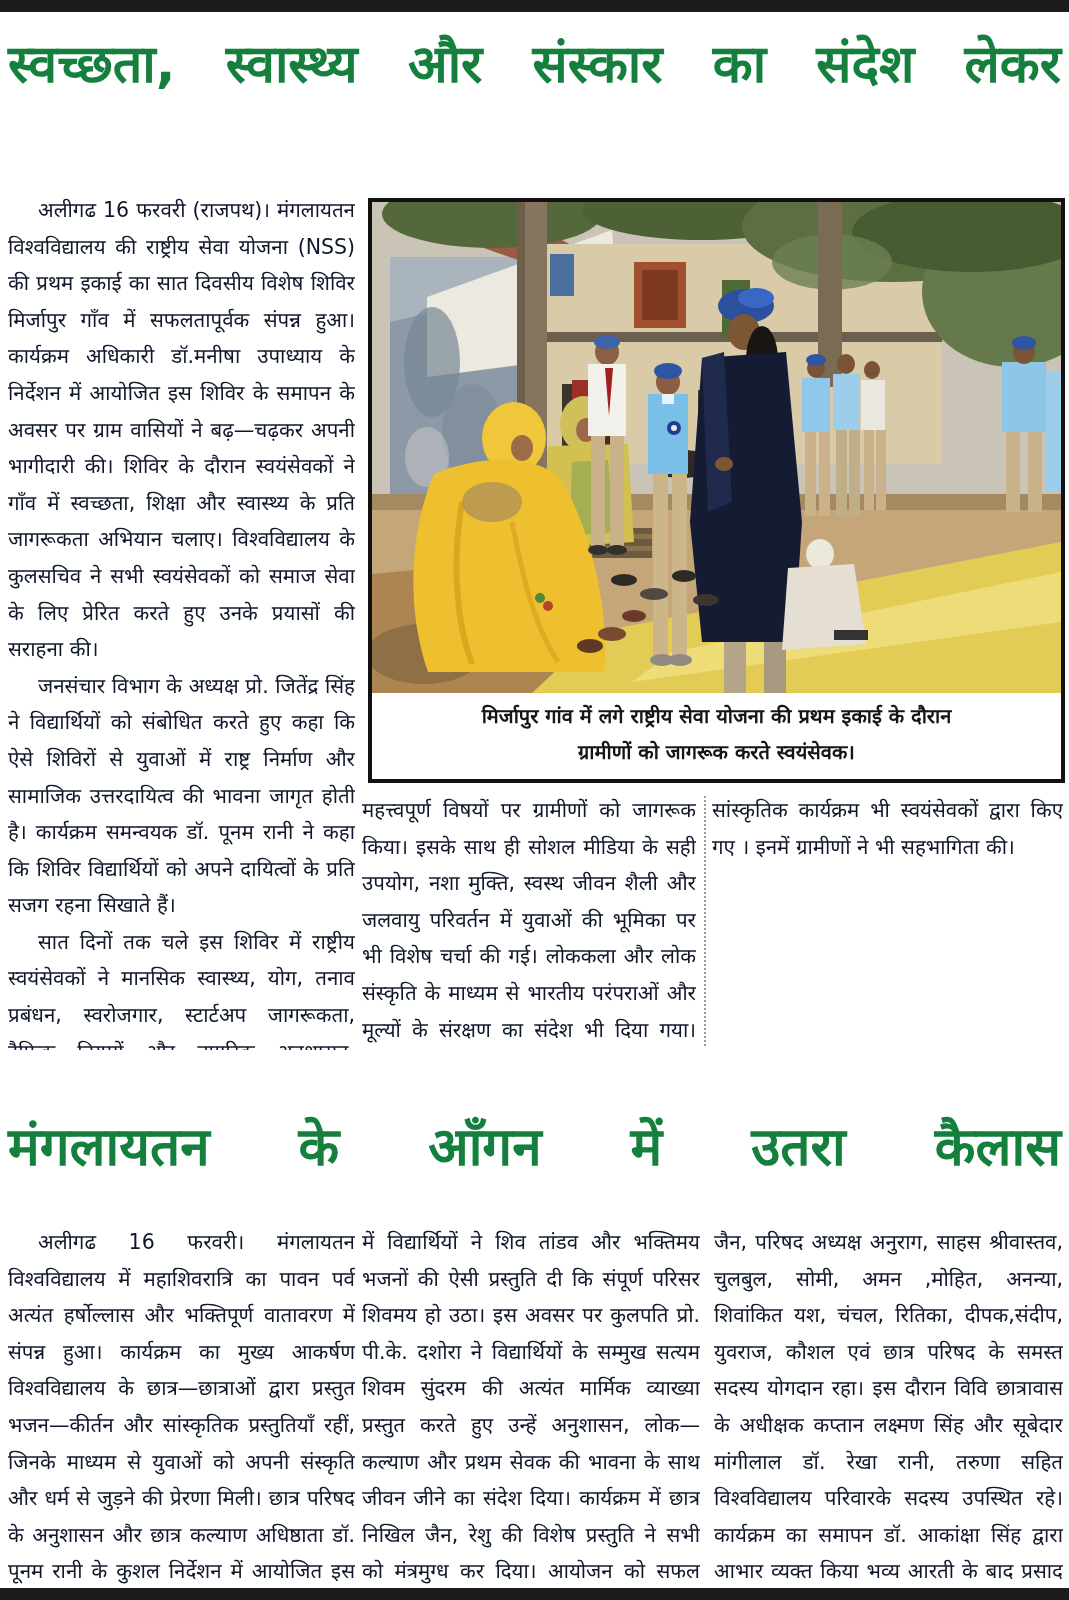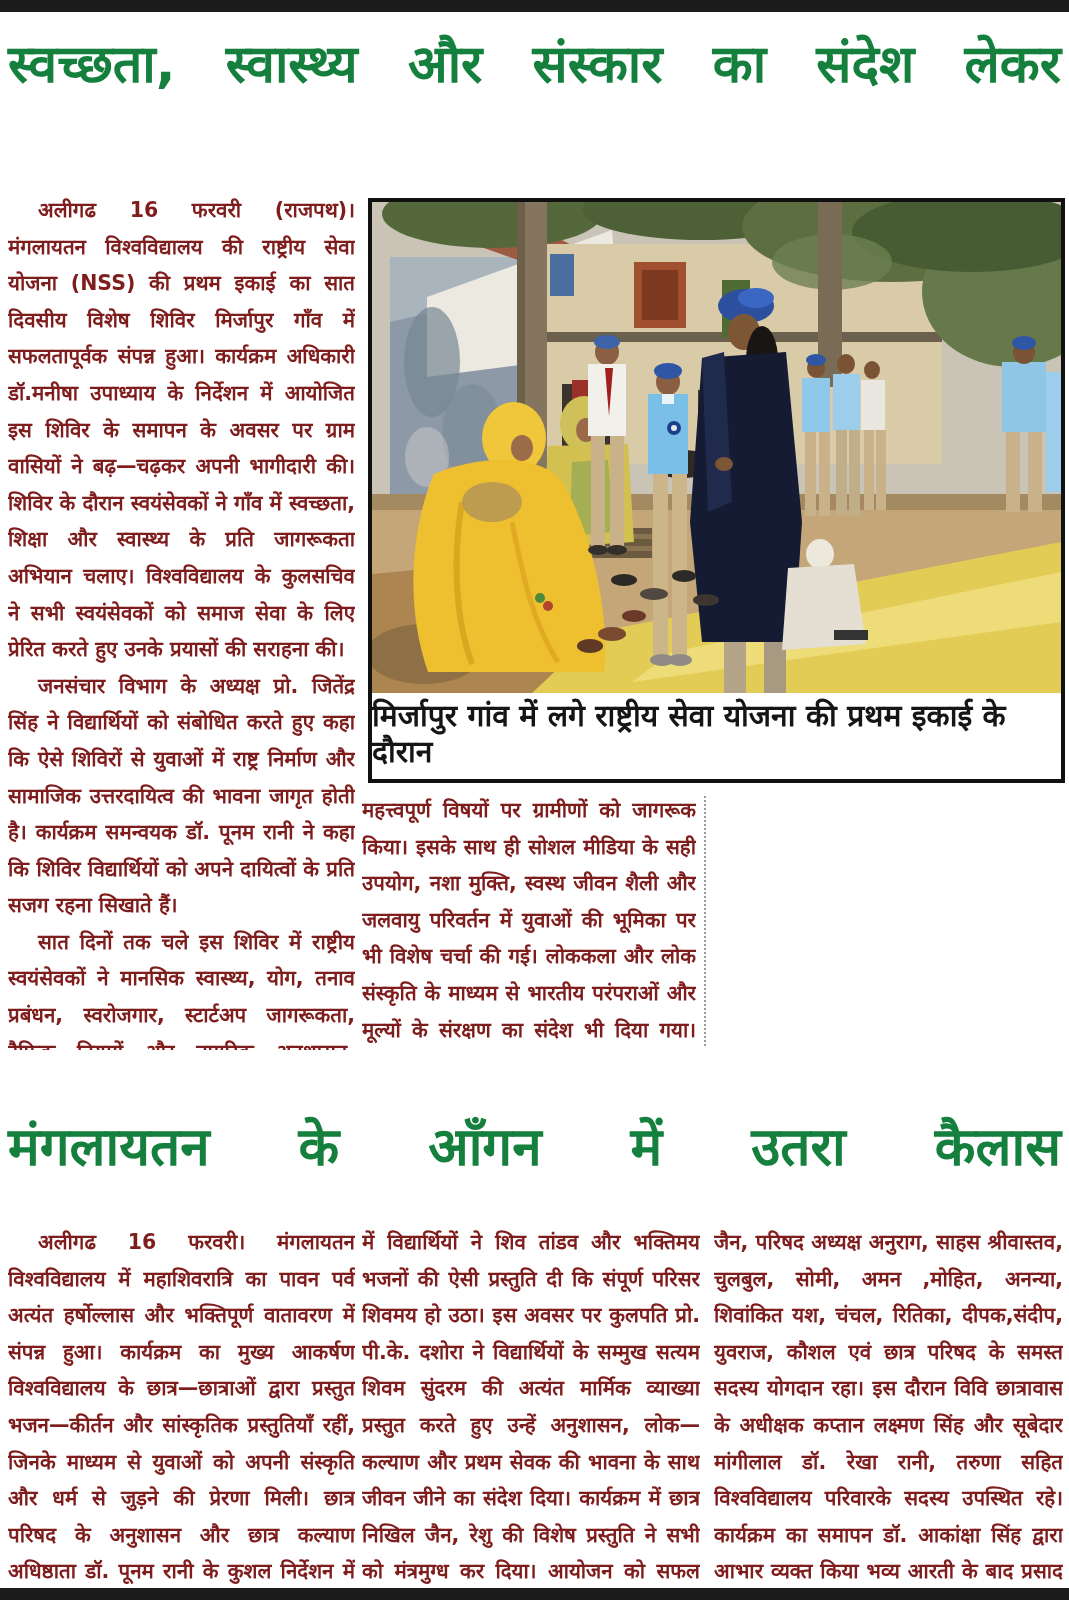--- a/index.html
+++ b/index.html
@@ -12,21 +12,21 @@
     position:absolute;left:8px;width:1053px;font-weight:bold;color:#15803d;
     letter-spacing:0px;
   }
   .headline .hl-line{
     text-align:justify;text-align-last:justify;white-space:nowrap;
     -moz-text-align-last:justify;
   }
   #headline1{top:26px;font-size:52px;line-height:76px;}
   #headline2{top:1108px;font-size:53px;line-height:77px;}
   .col{
-    position:absolute;text-align:justify;font-weight:bold;color:#7f1d1d;
+    position:absolute;text-align:justify;font-weight:normal;color:#0f172a;
     overflow:hidden;
   }
   .col p{margin:0;padding:0;text-indent:30px;}
   .body-sm{font-size:20.5px;line-height:36.6px;}
   #a1col1{left:8px;top:192px;width:347px;height:858px;}
   #a1col2{left:362px;top:792px;width:334px;height:258px;}
   #a1col3{left:712px;top:792px;width:351px;height:258px;}
   #a2col1{left:8px;top:1224px;width:347px;height:362px;}
   #a2col2{left:362px;top:1224px;width:338px;height:362px;}
   #a2col3{left:714px;top:1224px;width:349px;height:362px;}
@@ -34,21 +34,21 @@
   #photo-frame{
     position:absolute;left:368px;top:198px;width:689px;height:577px;
     border:4px solid #111111;background:#ffffff;
   }
   #photo-canvas{display:block;width:689px;height:491px;}
   #photo-caption{
     width:100%;height:82px;display:flex;flex-direction:column;
     justify-content:center;align-items:center;background:#ffffff;
   }
   .cap-line{
-    font-size:30px;line-height:36px;font-weight:bold;color:#151515;
+    font-size:20px;line-height:36px;font-weight:bold;color:#151515;
   }
 </style>
 </head>
 <body>
 
 <div class="bar" style="top:0;height:12px;"></div>
 
 <div class="headline" id="headline1">
   <div class="hl-line">स्वच्छता, स्वास्थ्य और संस्कार का संदेश लेकर</div>
 </div>
@@ -184,30 +184,32 @@
     <ellipse cx="252" cy="378" rx="13" ry="6" fill="#2d2a26"></ellipse>
     <ellipse cx="282" cy="392" rx="14" ry="6" fill="#51493f"></ellipse>
     <ellipse cx="312" cy="374" rx="12" ry="6" fill="#2d2a26"></ellipse>
     <ellipse cx="334" cy="398" rx="13" ry="6" fill="#3c362f"></ellipse>
     <ellipse cx="262" cy="414" rx="12" ry="6" fill="#6b3a2a"></ellipse>
     <ellipse cx="240" cy="432" rx="14" ry="7" fill="#7a4a30"></ellipse>
     <ellipse cx="218" cy="444" rx="13" ry="7" fill="#5e3a26"></ellipse>
   </svg>
   <div id="photo-caption">
     <div class="cap-line">मिर्जापुर गांव में लगे राष्ट्रीय सेवा योजना की प्रथम इकाई के दौरान</div>
+    <div class="cap-line">ग्रामीणों को जागरूक करते स्वयंसेवक।</div>
   </div>
 </div>
 
 <div class="col body-sm" id="a1col2">
   <p style="text-indent:0;">महत्त्वपूर्ण विषयों पर ग्रामीणों को जागरूक किया। इसके साथ ही सोशल मीडिया के सही उपयोग, नशा मुक्ति, स्वस्थ जीवन शैली और जलवायु परिवर्तन में युवाओं की भूमिका पर भी विशेष चर्चा की गई। लोककला और लोक संस्कृति के माध्यम से भारतीय परंपराओं और मूल्यों के संरक्षण का संदेश भी दिया गया। शिविर के दौरान</p>
 </div>
 
 <div class="vrule" style="left:704px;top:796px;height:250px;"></div>
 
 <div class="col body-sm" id="a1col3">
+  <p style="text-indent:0;">सांस्कृतिक कार्यक्रम भी स्वयंसेवकों द्वारा किए गए । इनमें ग्रामीणों ने भी सहभागिता की।</p>
 </div>
 
 <div class="headline" id="headline2">
   <div class="hl-line">मंगलायतन के आँगन में उतरा कैलास</div>
 </div>
 
 <div class="col body-sm" id="a2col1">
   <p>अलीगढ 16 फरवरी। मंगलायतन विश्वविद्यालय में महाशिवरात्रि का पावन पर्व अत्यंत हर्षोल्लास और भक्तिपूर्ण वातावरण में संपन्न हुआ। कार्यक्रम का मुख्य आकर्षण विश्वविद्यालय के छात्र—छात्राओं द्वारा प्रस्तुत भजन—कीर्तन और सांस्कृतिक प्रस्तुतियाँ रहीं, जिनके माध्यम से युवाओं को अपनी संस्कृति और धर्म से जुड़ने की प्रेरणा मिली। छात्र परिषद के अनुशासन और छात्र कल्याण अधिष्ठाता डॉ. पूनम रानी के कुशल निर्देशन में आयोजित इस कार्यक्रम</p>
 </div>
 <div class="col body-sm" id="a2col2">

